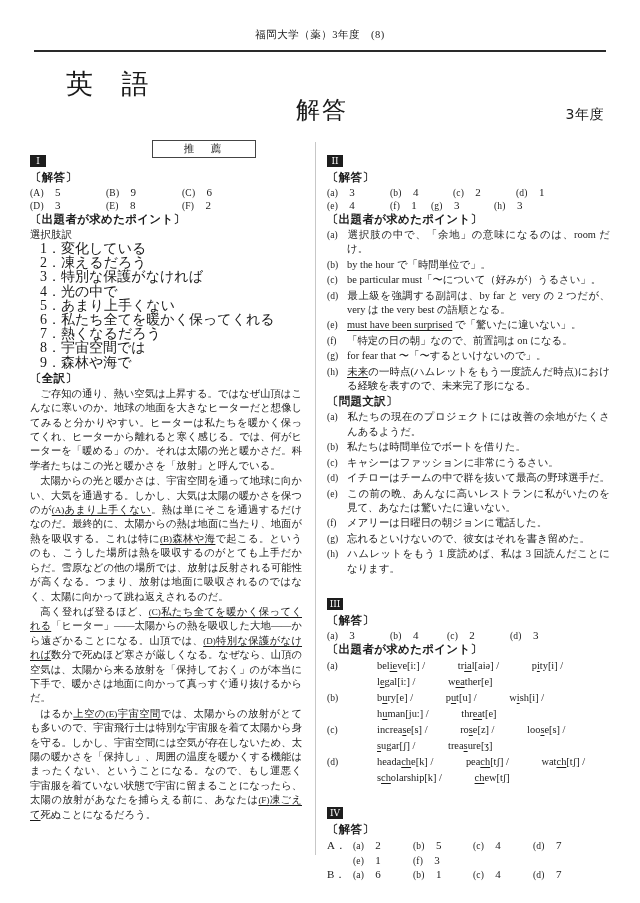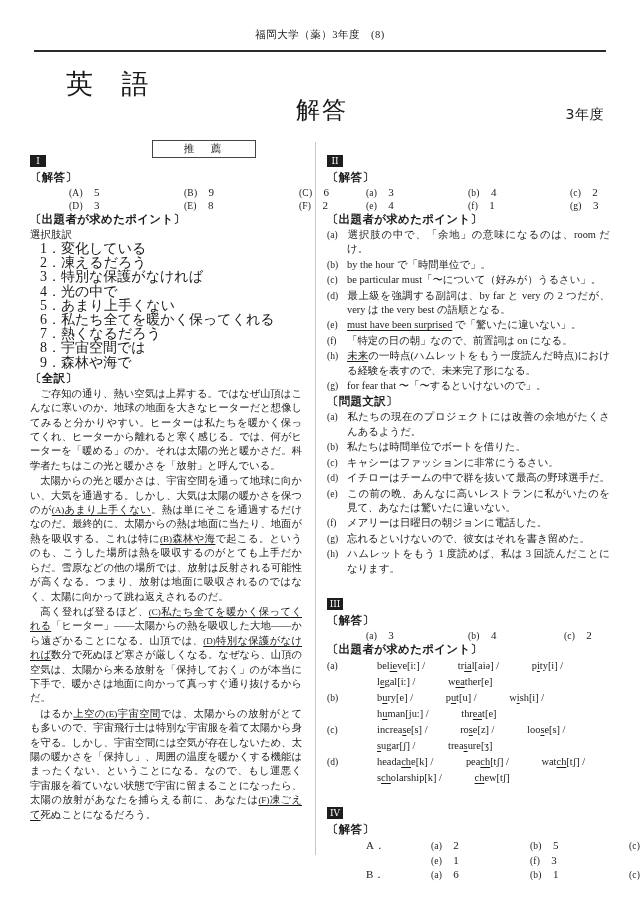--- a/index.html
+++ b/index.html
@@ -124,21 +124,21 @@
     font-family: "DejaVu Serif", "Liberation Serif", serif;
   }
   .ans-row {
     font-size: 11px;
     letter-spacing: 0.2px;
     margin: 1px 0;
     white-space: nowrap;
     font-family: "Liberation Serif", serif;
   }
   .ans-row .lbl { font-size: 9.5px; }
-  .ans-row .cell { display: inline-block; margin-left: 39px; }
+  .ans-row .cell { display: inline-block; }
   .sub-label {
     font-size: 10.5px;
     margin: 1px 0 0 0;
   }
   .numlist {
     margin: 0;
     padding: 0;
     list-style: none;
   }
   .numlist li {
@@ -246,32 +246,32 @@
 
     </div>
 
     <div class="col col-right">
 
       <div>
         <div class="sec-num">II</div>
         <div class="bracket-head">〔解答〕</div>
         <div id="s2-answers">
             <div class="ans-row"><span class="cell" style="width: 63px;"><span class="lbl">(a)</span><span> 3</span></span><span class="cell" style="width: 63px;"><span class="lbl">(b)</span><span> 4</span></span><span class="cell" style="width: 63px;"><span class="lbl">(c)</span><span> 2</span></span><span class="cell" style="width: 63px;"><span class="lbl">(d)</span><span> 1</span></span></div>
-            <div class="ans-row"><span class="cell" style="width: 63px;"><span class="lbl">(e)</span><span> 4</span></span><span class="cell" style="width: 63px;"><span class="lbl">(f)</span><span> 1</span></span><span class="cell" style="width: 63px;"><span class="lbl">(g)</span><span> 3</span></span><span class="cell" style="width: 63px;"><span class="lbl">(h)</span><span> 3</span></span></div>
+            <div class="ans-row"><span class="cell" style="width: 63px;"><span class="lbl">(e)</span><span> 4</span></span><span class="cell" style="width: 41px;"><span class="lbl">(f)</span><span> 1</span></span><span class="cell" style="width: 63px;"><span class="lbl">(g)</span><span> 3</span></span><span class="cell" style="width: 63px;"><span class="lbl">(h)</span><span> 3</span></span></div>
           </div>
         <div class="bracket-head">〔出題者が求めたポイント〕</div>
         <div id="s2-points">
             <div class="hang"><span class="tag">(a)</span><span>選択肢の中で、「余地」の意味になるのは、room だけ。</span></div>
             <div class="hang"><span class="tag">(b)</span><span>by the hour で「時間単位で」。</span></div>
             <div class="hang"><span class="tag">(c)</span><span>be particular must「〜について（好みが）うるさい」。</span></div>
             <div class="hang"><span class="tag">(d)</span><span>最上級を強調する副詞は、by far と very の 2 つだが、very は the very best の語順となる。</span></div>
             <div class="hang"><span class="tag">(e)</span><span class="u">must have been surprised</span><span> で「驚いたに違いない」。</span></div>
             <div class="hang"><span class="tag">(f)</span><span>「特定の日の朝」なので、前置詞は on になる。</span></div>
+            <div class="hang"><span class="tag">(g)</span><span>for fear that 〜「〜するといけないので」。</span></div>
             <div class="hang"><span class="tag">(h)</span><span class="u">未来</span><span>の一時点(ハムレットをもう一度読んだ時点)における経験を表すので、未来完了形になる。</span></div>
-            <div class="hang"><span class="tag">(g)</span><span>for fear that 〜「〜するといけないので」。</span></div>
           </div>
         <div class="bracket-head">〔問題文訳〕</div>
         <div id="s2-texts">
             <div class="hang"><span class="tag">(a)</span><span>私たちの現在のプロジェクトには改善の余地がたくさんあるようだ。</span></div>
             <div class="hang"><span class="tag">(b)</span><span>私たちは時間単位でボートを借りた。</span></div>
             <div class="hang"><span class="tag">(c)</span><span>キャシーはファッションに非常にうるさい。</span></div>
             <div class="hang"><span class="tag">(d)</span><span>イチローはチームの中で群を抜いて最高の野球選手だ。</span></div>
             <div class="hang"><span class="tag">(e)</span><span>この前の晩、あんなに高いレストランに私がいたのを見て、あなたは驚いたに違いない。</span></div>
             <div class="hang"><span class="tag">(f)</span><span>メアリーは日曜日の朝ジョンに電話した。</span></div>
             <div class="hang"><span class="tag">(g)</span><span>忘れるといけないので、彼女はそれを書き留めた。</span></div>

